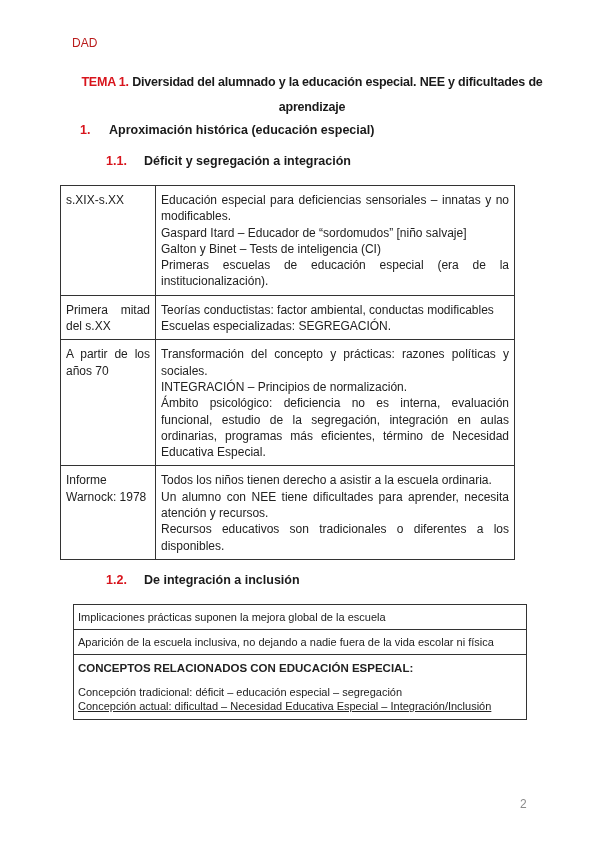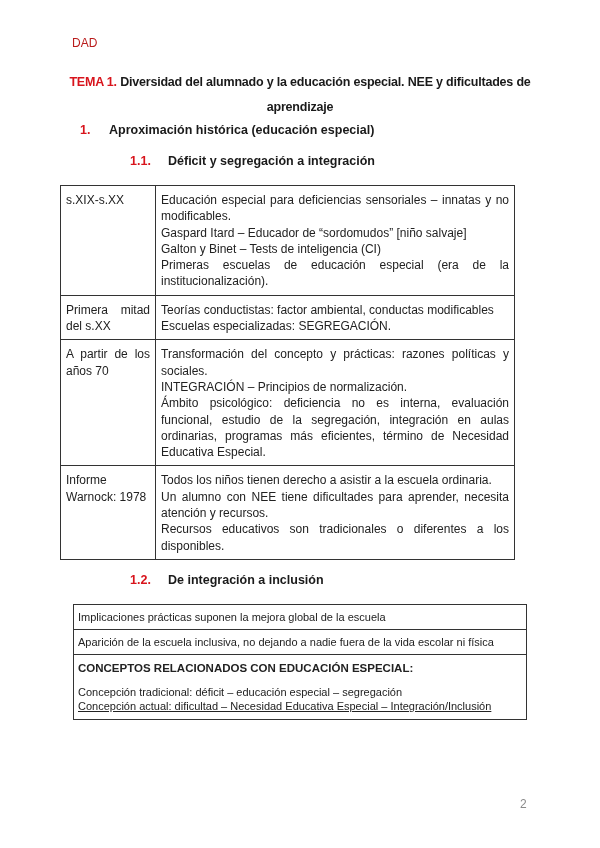--- a/index.html
+++ b/index.html
@@ -1,24 +1,24 @@
 <!DOCTYPE html>
 <html><head>
 <meta charset="utf-8">
 <style>
   html, body { margin: 0; padding: 0; background: #ffffff; }
   body { width: 600px; height: 848px; position: relative; overflow: hidden;
          font-family: "Liberation Sans", sans-serif; color: #1a1a1a; }
   .header { position: absolute; left: 72px; top: 36px; font-size: 12px; color: #b91c1c; }
-  .title { position: absolute; left: 60px; width: 480px; top: 70px; text-align: center;
+  .title { position: absolute; left: 72px; width: 480px; top: 70px; text-align: center;
            font-size: 12.5px; font-weight: bold; line-height: 25px; letter-spacing: -0.2px; }
   .red { color: #d8141c; }
   .h1 { position: absolute; left: 80px; top: 123px; font-size: 12.5px; font-weight: bold; }
   .h1 .num { display: inline-block; width: 29px; }
-  .h2 { position: absolute; font-size: 12.5px; font-weight: bold; margin-left: 24px; }
+  .h2 { position: absolute; font-size: 12.5px; font-weight: bold; }
   .h2 .num { display: inline-block; width: 38px; }
   table { border-collapse: collapse; position: absolute; }
   .t1 { left: 60px; top: 185px; width: 455px; }
   .t1 td { border: 1.3px solid #333; vertical-align: top; font-size: 12px; line-height: 16.3px;
            padding: 6px 5px 5px 5px; color: #222; }
   .t1 td.c1 { width: 84px; text-align: justify; }
   .t1 td.c2 { text-align: justify; }
   .t1 p { margin: 0; }
   .t2 { left: 73px; top: 604px; width: 454px; }
   .t2 td { border: 1.3px solid #333; font-size: 11px; padding: 0 4px; color: #222; }

